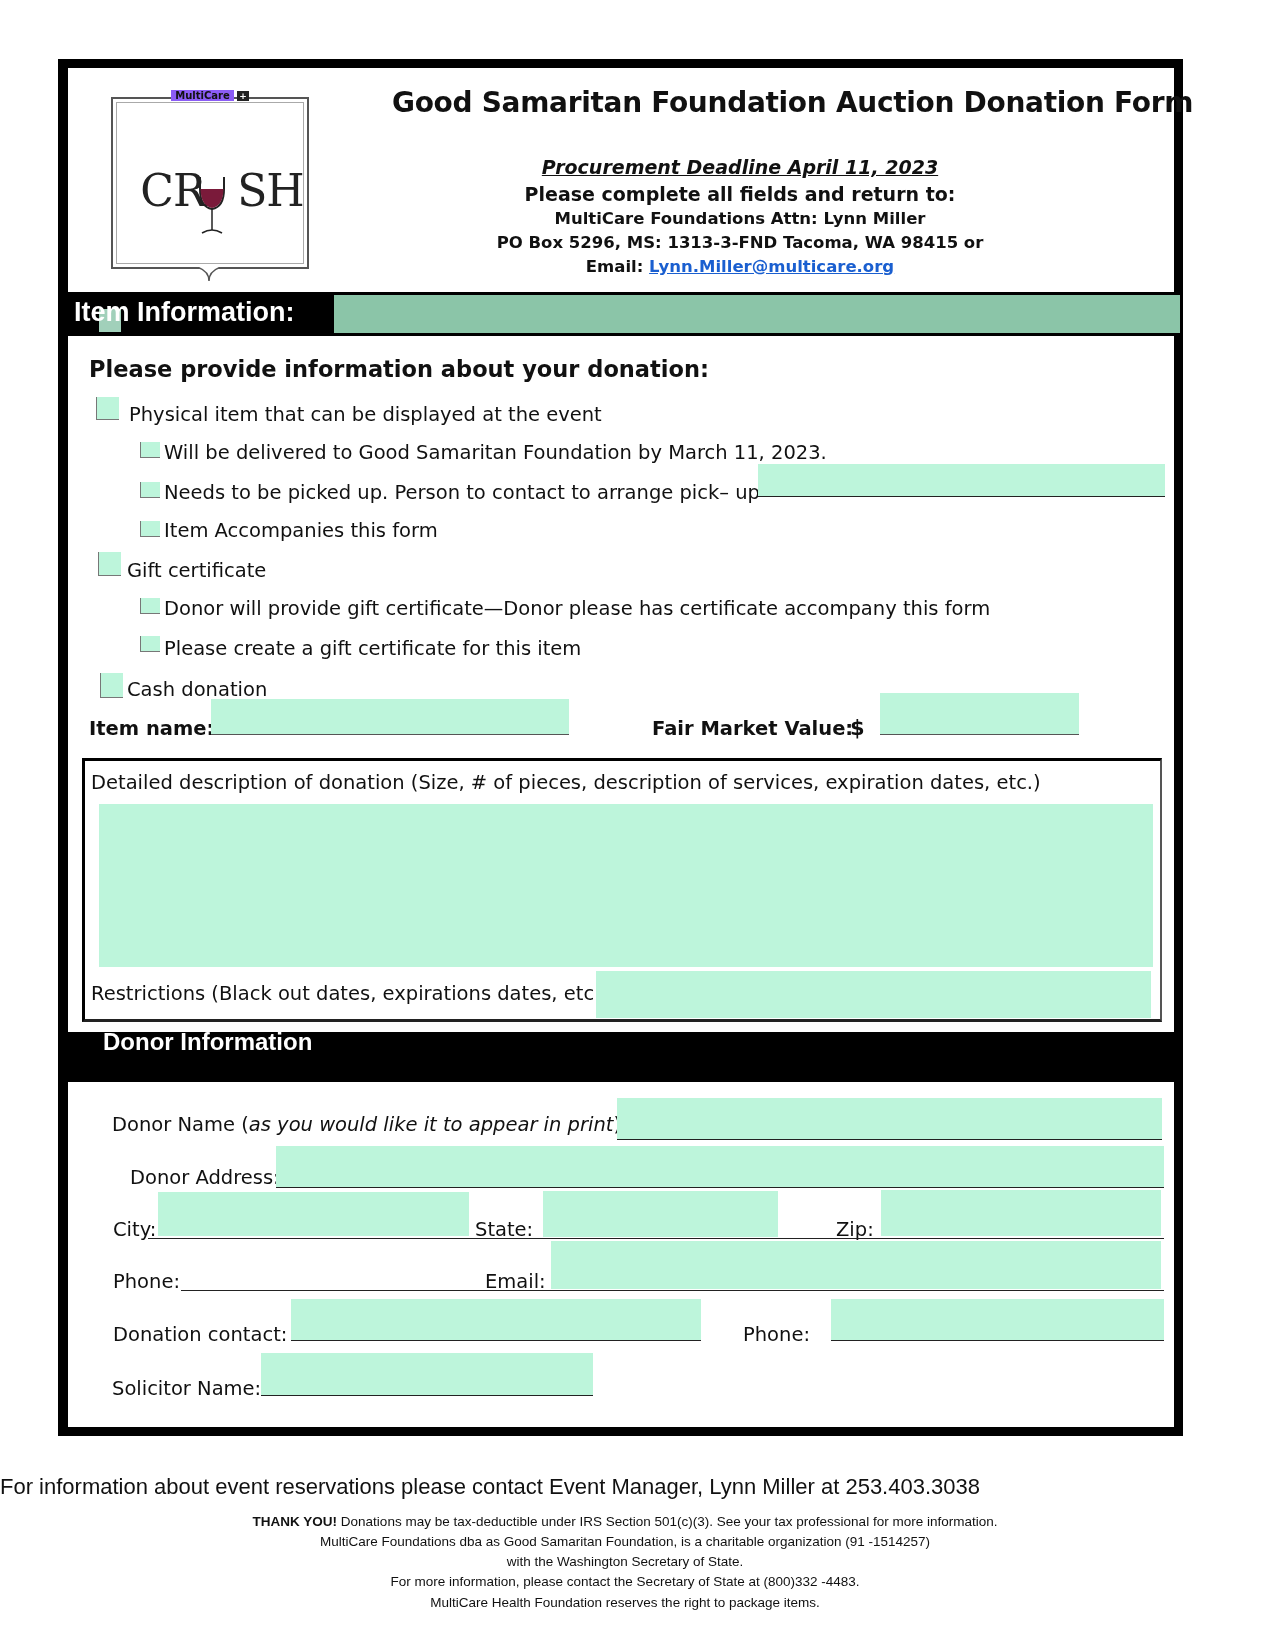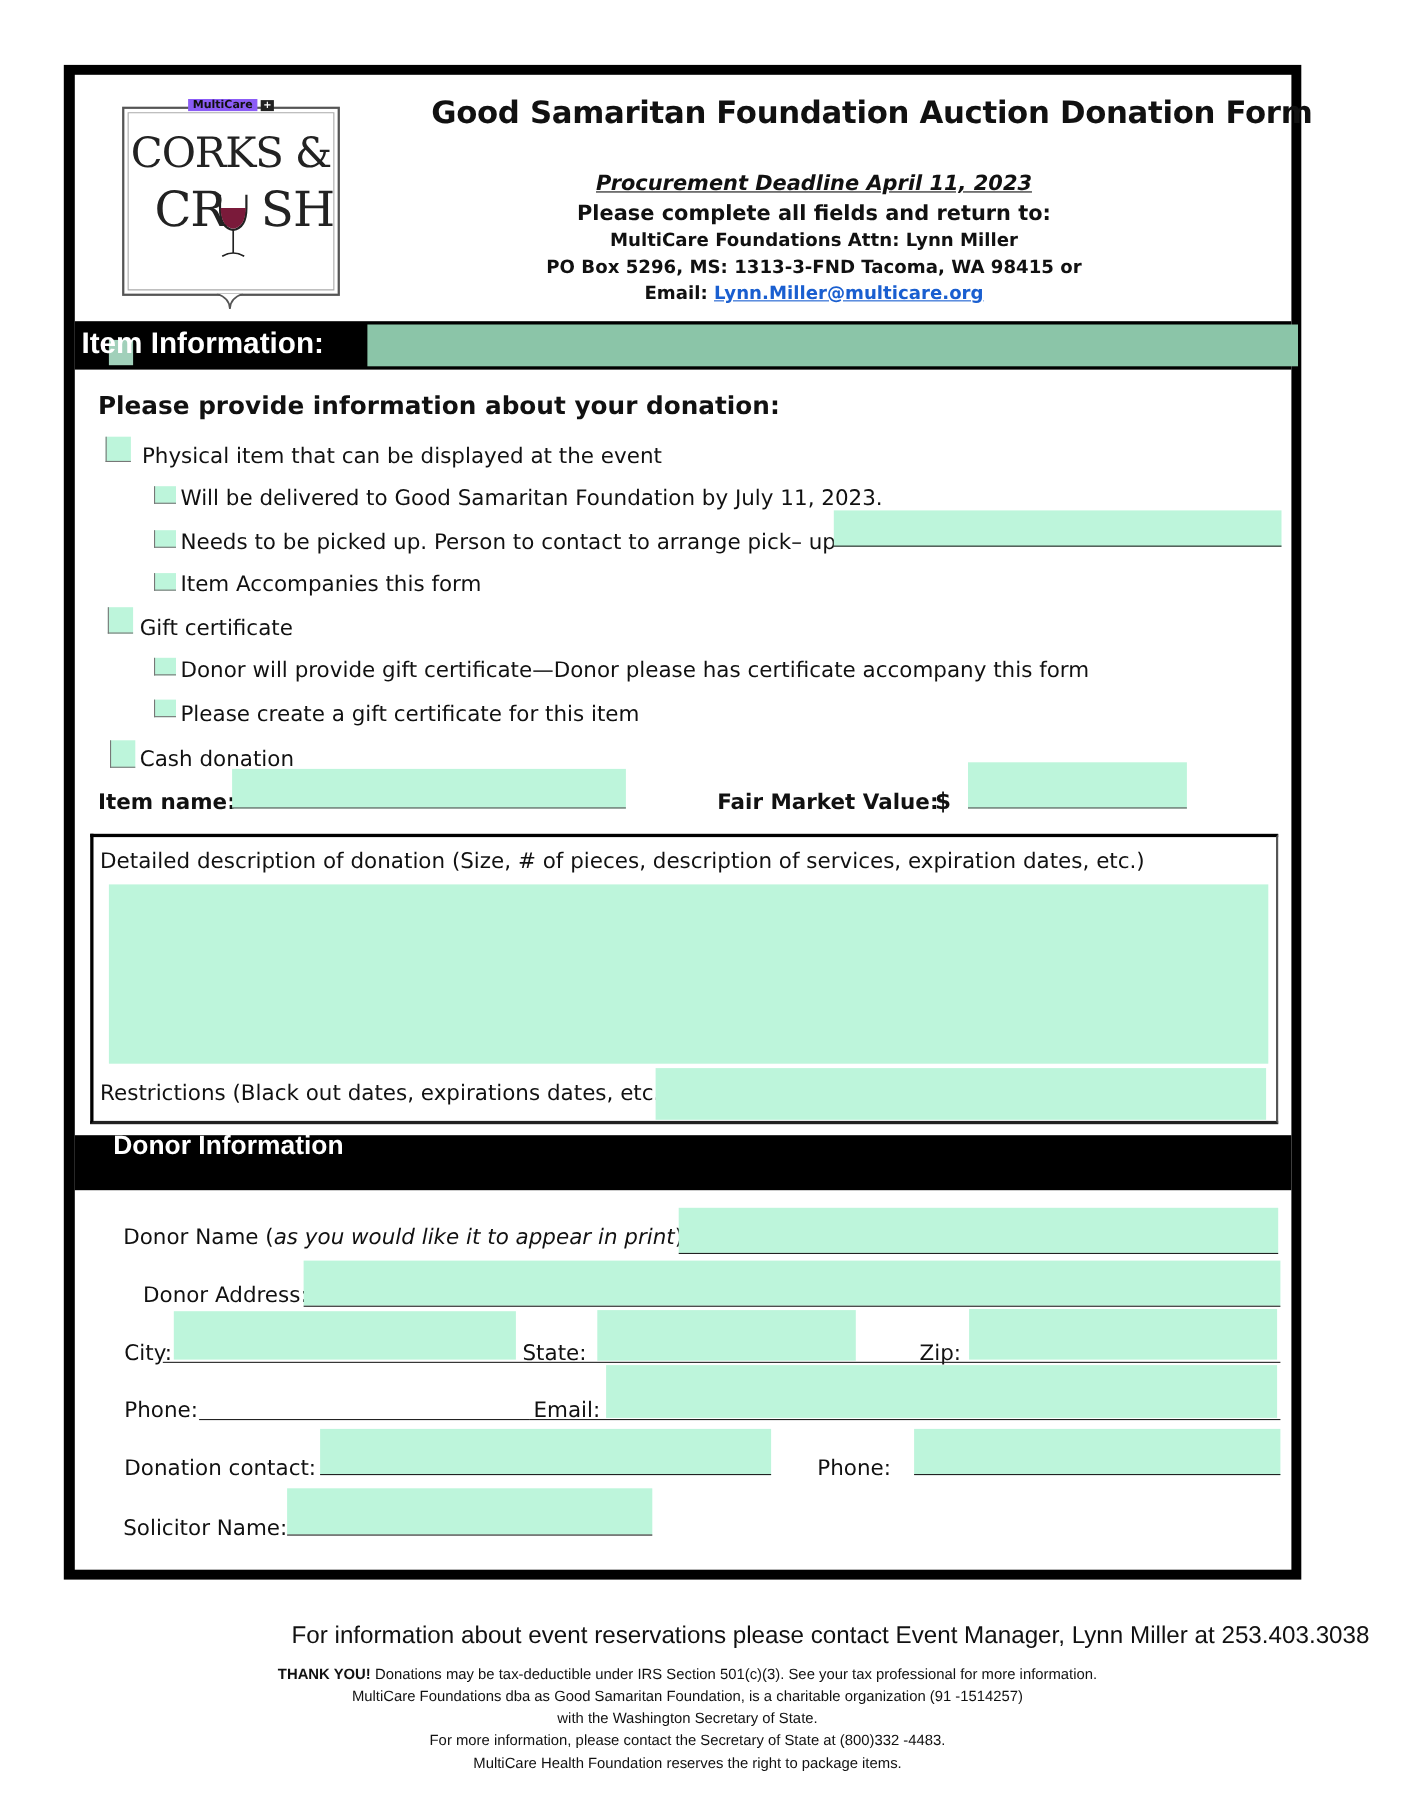--- a/index.html
+++ b/index.html
@@ -22,32 +22,31 @@
   .email-link{color:#1a5fd0;text-decoration:underline;}
   .bar{position:absolute;left:68px;width:1106px;background:#000;}
   .bar-title{position:absolute;left:74px;color:#fff;font-weight:bold;font-family:"Liberation Sans",sans-serif;white-space:nowrap;}
   .fill{background:#bdf5db;}
   .hdrfill{background:#8bc5a8;}
   .lbl{position:absolute;white-space:nowrap;font-size:19.5px;color:#111;}
   .cb{position:absolute;background:#bdf5db;border-left:1px solid #777;border-bottom:1px solid #777;}
   .line{position:absolute;height:0;border-bottom:1.5px solid #222;}
   .field{position:absolute;background:#bdf5db;border:none;}
   .box{position:absolute;left:82px;top:758px;width:1080px;height:264px;border:3px solid #000;border-right:2px solid #555;border-bottom:3px solid #222;background:#fff;box-sizing:border-box;}
-  .foot1{position:absolute;left:0;width:1245px;top:1474px;text-align:right;font-family:"Liberation Sans",sans-serif;font-size:22px;color:#111;white-space:nowrap;}
+  .foot1{position:absolute;left:0;width:1245px;top:1474px;text-align:left;font-family:"Liberation Sans",sans-serif;font-size:22px;color:#111;white-space:nowrap;}
   .foot{position:absolute;left:0;width:1250px;text-align:center;font-family:"Liberation Sans",sans-serif;font-size:13.5px;color:#111;white-space:nowrap;}
 </style>
 </head>
 <body>
 
 <div class="frame"></div>
 <div class="panel"></div>
 
 <div class="logo">
   <div class="mc"><span>MultiCare</span> <span style="background:#222;color:#fff;padding:0 2px;font-size:9px;">+</span></div>
-  <div class="l1">CORKS &amp;</div>
   <div class="l2"><span>CR</span><span style="display:inline-block;width:32px;"></span><span>SH</span></div>
   <svg class="glass" viewBox="0 0 30 62">
     <path d="M3 2 L3 14 Q3 32 15 34 Q27 32 27 14 L27 2" fill="none" stroke="#222" stroke-width="2"></path>
     <path d="M3.5 14 L26.5 14 Q26 31 15 33 Q4 31 3.5 14 Z" fill="#7a1a3a"></path>
     <line x1="15" y1="34" x2="15" y2="55" stroke="#222" stroke-width="1.5"></line>
     <path d="M5 58 Q15 52 25 58" fill="none" stroke="#222" stroke-width="1.5"></path>
   </svg>
   <svg class="notch" viewBox="0 0 24 14">
     <path d="M0 0 Q12 4 12 14 Q12 4 24 0" fill="#fff" stroke="#555" stroke-width="1.5"></path>
   </svg>
@@ -64,21 +63,21 @@
 <div class="abs hdrfill" style="left:334px;top:295px;width:846px;height:38px;"></div>
 <div class="abs fill" style="left:99px;top:309px;width:22px;height:23px;opacity:0.85;"></div>
 <div class="bar-title" style="top:297px;font-size:27px;">Item Information:</div>
 
 <div class="lbl" style="left:89px;top:356px;font-size:22.5px;font-weight:bold;">Please provide information about your donation:</div>
 
 <div class="cb" style="left:96px;top:397px;width:22px;height:22px;"></div>
 <div class="lbl" style="left:129px;top:403px;">Physical item that can be displayed at the event</div>
 
 <div class="cb" style="left:140px;top:442px;width:19px;height:15px;"></div>
-<div class="lbl" style="left:164px;top:441px;">Will be delivered to Good Samaritan  Foundation by July 11, 2023.</div>
+<div class="lbl" style="left:164px;top:441px;">Will be delivered to Good Samaritan  Foundation by March 11, 2023.</div>
 
 <div class="cb" style="left:140px;top:482px;width:19px;height:15px;"></div>
 <div class="lbl" style="left:164px;top:481px;">Needs to be picked up. Person to contact to arrange pick– up</div>
 <div class="field" style="left:758px;top:464px;width:407px;height:33px;"></div>
 <div class="line" style="left:758px;top:496px;width:407px;"></div>
 
 <div class="cb" style="left:140px;top:521px;width:19px;height:15px;"></div>
 <div class="lbl" style="left:164px;top:519px;">Item Accompanies this form</div>
 
 <div class="cb" style="left:98px;top:552px;width:22px;height:23px;"></div>

